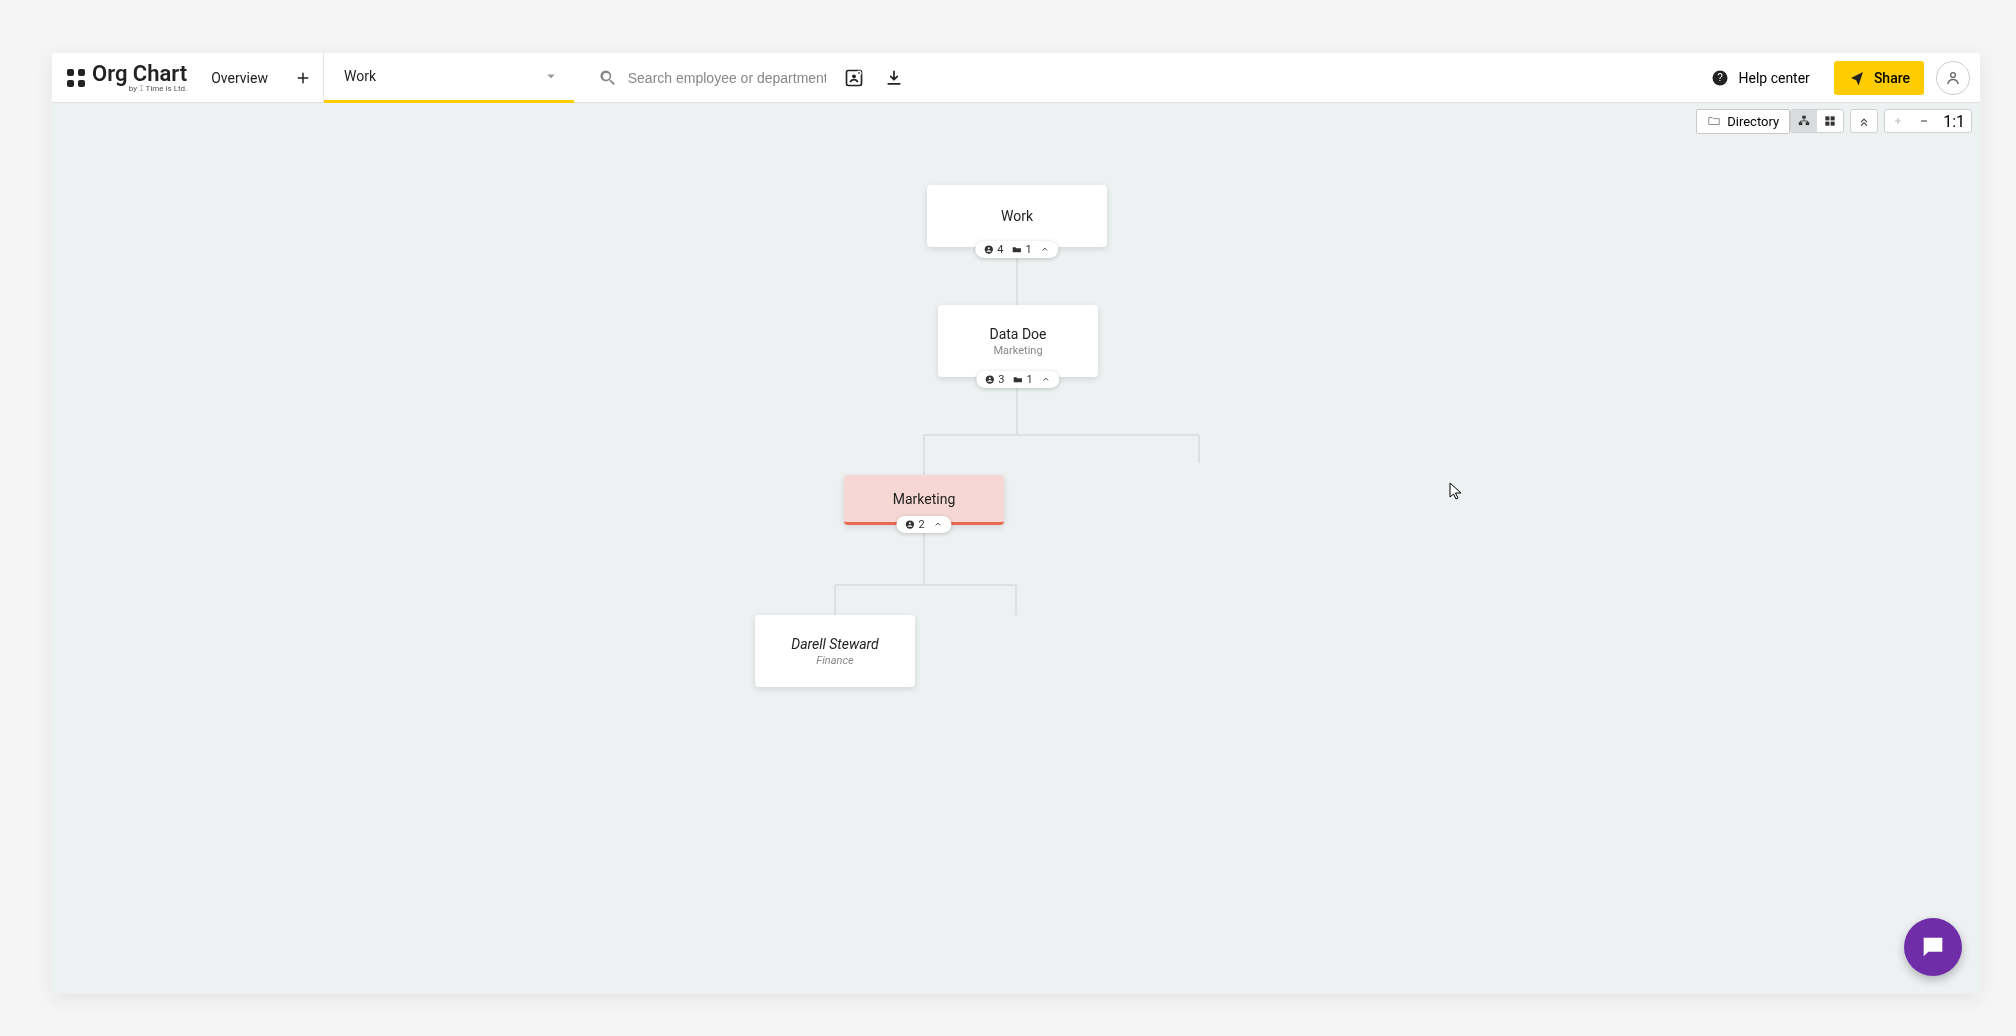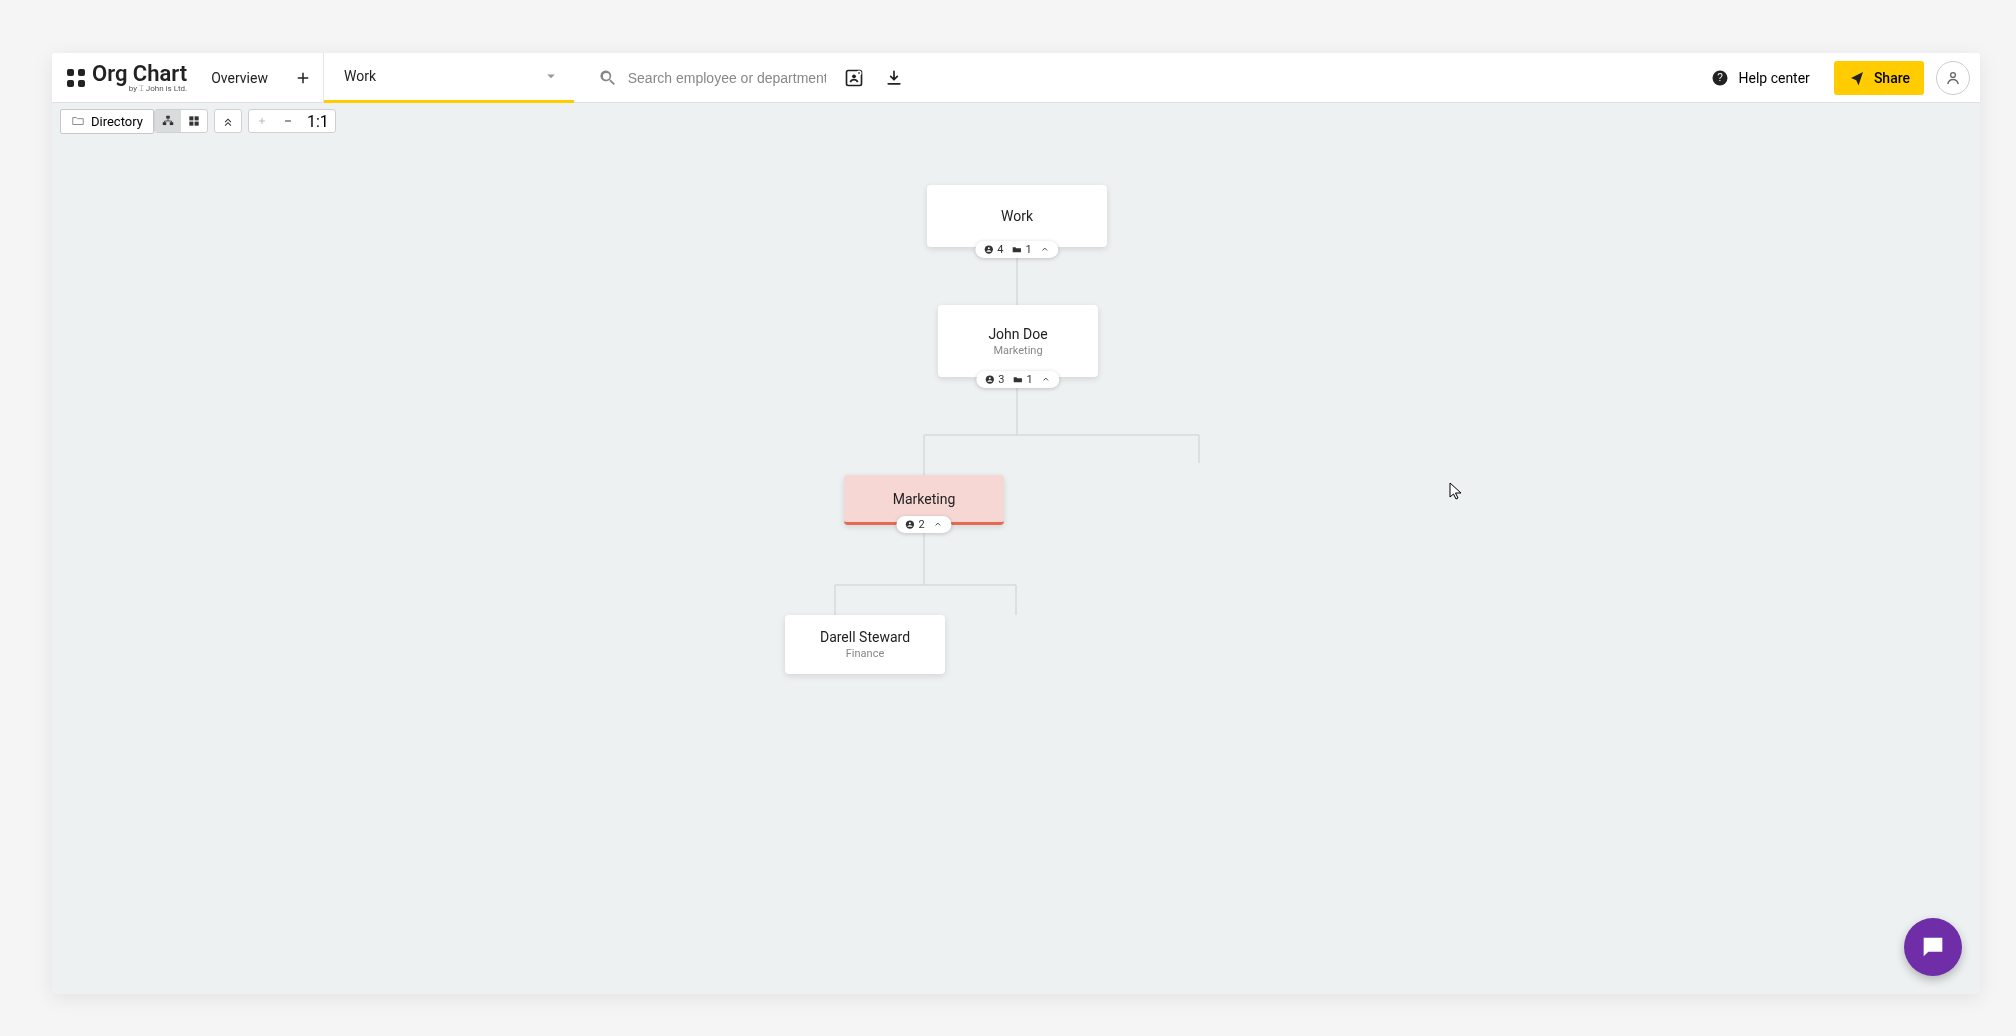--- a/index.html
+++ b/index.html
@@ -40,21 +40,21 @@
   .tb-icon-btn svg { width:20px; height:20px; }
   .spacer { flex:1; }
   .help-block { display:flex; align-items:center; gap:8px; padding:0 12px; font-size:14px; cursor:pointer; }
   .help-block svg{ width:20px; height:20px; }
   .share-btn { display:flex; align-items:center; gap:8px; background:#ffcc00; padding:8px 14px; border-radius:3px; font-size:14px; font-weight:500; cursor:pointer; margin:0 12px; }
   .share-btn svg{ width:18px; height:18px; }
   .avatar-btn { width:34px; height:34px; border:1px solid #ccc; border-radius:50%; display:flex; align-items:center; justify-content:center; cursor:pointer; }
   .avatar-btn svg{ width:18px; height:18px; opacity:.8; }
 
   
-  .subbar { height:32px; display:flex; align-items:center; justify-content:flex-start; padding:4px 8px 0 8px; }
+  .subbar { height:32px; display:flex; align-items:center; justify-content:flex-end; padding:4px 8px 0 8px; }
   .dir-btn { display:flex; align-items:center; gap:6px; background:#fff; border:1px solid #c8c8c8; padding:4px 10px; font-size:13px; border-radius:2px; cursor:pointer; }
   .dir-btn svg{ width:14px; height:14px; opacity:.7; }
   .view-controls { display:flex; align-items:center; gap:6px; }
   .vc-group { display:flex; background:#fff; border:1px solid #d0d0d0; border-radius:3px; overflow:hidden; }
   .vc-btn { width:26px; height:22px; display:flex; align-items:center; justify-content:center; cursor:pointer; }
   .vc-btn.active { background:#d9dcdd; }
   .vc-btn svg{ width:14px; height:14px; }
   .zoom-label { font-size:16px; padding:0 6px; display:flex; align-items:center; }
 
   
@@ -78,21 +78,21 @@
   .pill svg { width:11px; height:11px; }
 
   .node.tom .dots-left { position:absolute; left:10px; top:50%; transform:translateY(-50%); opacity:.4; }
   .node.tom .dash-right { position:absolute; right:12px; top:50%; transform:translateY(-50%); font-size:12px; color:#888; }
 
   
   #n-work   { left:875px; top:50px;  width:180px; height:62px; }
   #n-john   { left:886px; top:170px; width:160px; height:72px; }
   #n-ops    { left:792px; top:340px; width:160px; height:50px; }
   #n-tom    { left:1064px;top:328px; width:166px; height:72px; }
-  #n-darell { left:733px; top:480px; width:160px; height:59px; }
+  #n-darell { left:703px; top:480px; width:160px; height:72px;font-style:italic; }
   #n-tim    { left:884px; top:480px; width:160px; height:72px; }
 
   
   .cursor { position:absolute; left:1397px; top:347px; width:14px; height:18px; pointer-events:none; }
   .cursor svg { width:14px; height:18px; }
 
   
   .chat-fab { position:absolute; right:18px; bottom:18px; width:58px; height:58px; border-radius:50%; background:#6f2da8; display:flex; align-items:center; justify-content:center; cursor:pointer; box-shadow:0 4px 10px rgba(0,0,0,.25); }
   .chat-fab svg{ width:28px; height:28px; fill:#fff; }
 </style>
@@ -104,21 +104,21 @@
   <div class="topbar">
     <div class="logo-block">
       <div class="logo-dots">
         <span></span>
           <span></span>
           <span></span>
           <span></span>
       </div>
       <div class="logo-text">
         <div class="t1">Org Chart</div>
-        <div class="t2">by ⌶ John is Ltd.</div>
+        <div class="t2">by ⌶ Time is Ltd.</div>
       </div>
     </div>
 
     <div class="nav-item">
       <span>Overview</span>
     </div>
 
     <div class="add-btn">
       <svg viewBox="0 0 24 24">
           <path d="M11 5h2v6h6v2h-6v6h-2v-6H5v-2h6z" fill="#222"></path>
@@ -269,21 +269,21 @@
         <span class="seg">
             <svg viewBox="0 0 24 24">
               <path d="M7 14l5-5 5 5" fill="none" stroke="#333" stroke-width="2"></path>
             </svg>
           </span>
       </div>
     </div>
 
     <div id="n-john" class="node">
       <div class="node-inner">
-        <div class="title">John Doe</div>
+        <div class="title">Data Doe</div>
         <div class="subtitle">Marketing</div>
       </div>
       <div class="pill">
         <span class="seg">
             <svg viewBox="0 0 24 24">
               <circle cx="12" cy="12" r="9" fill="#333"></circle>
               <circle cx="12" cy="9.5" r="2.2" fill="#fff"></circle>
               <path d="M6.5 17c1-2.5 3.4-3.5 5.5-3.5s4.5 1 5.5 3.5" fill="#fff"></path>
             </svg>
             <span>3</span>

